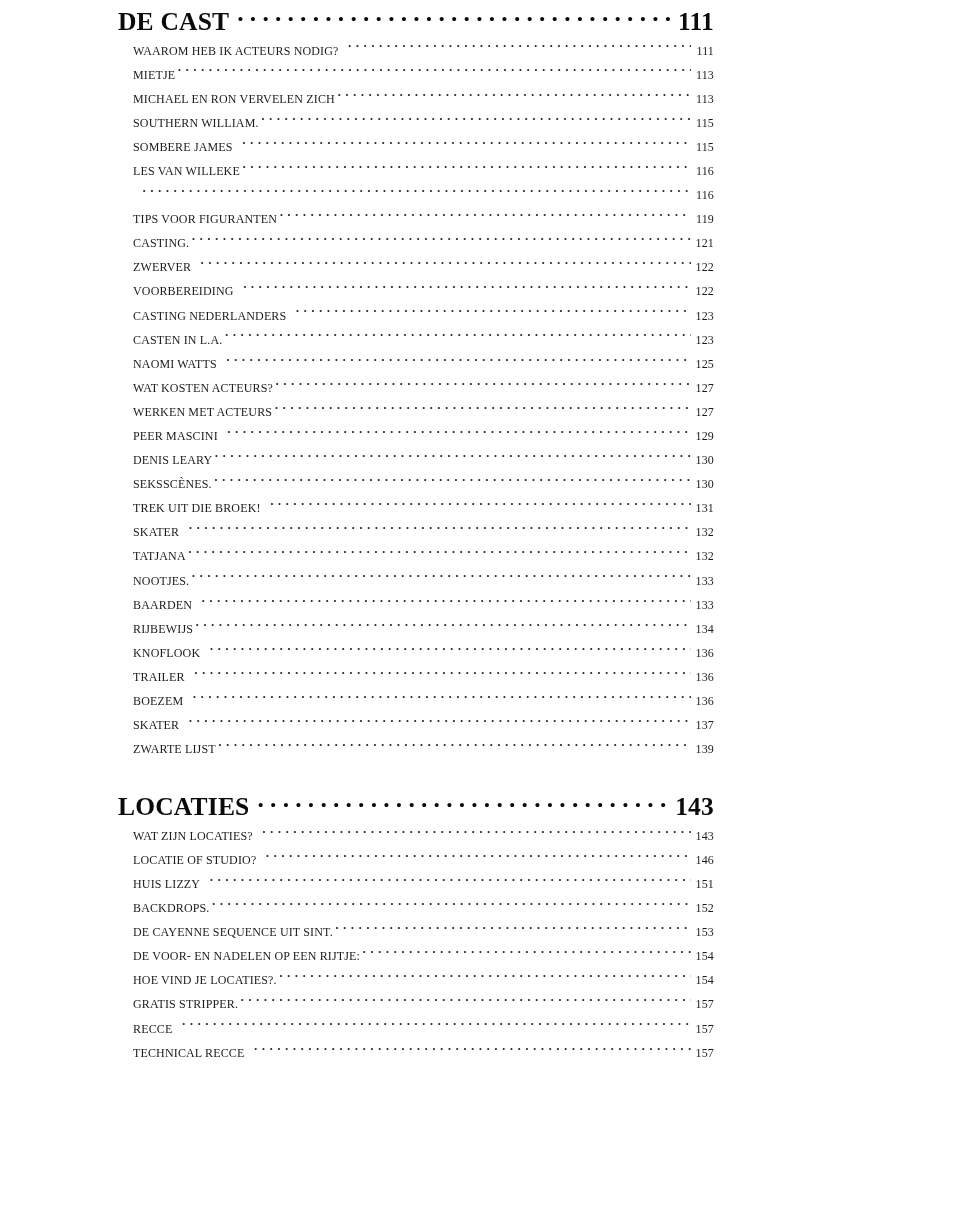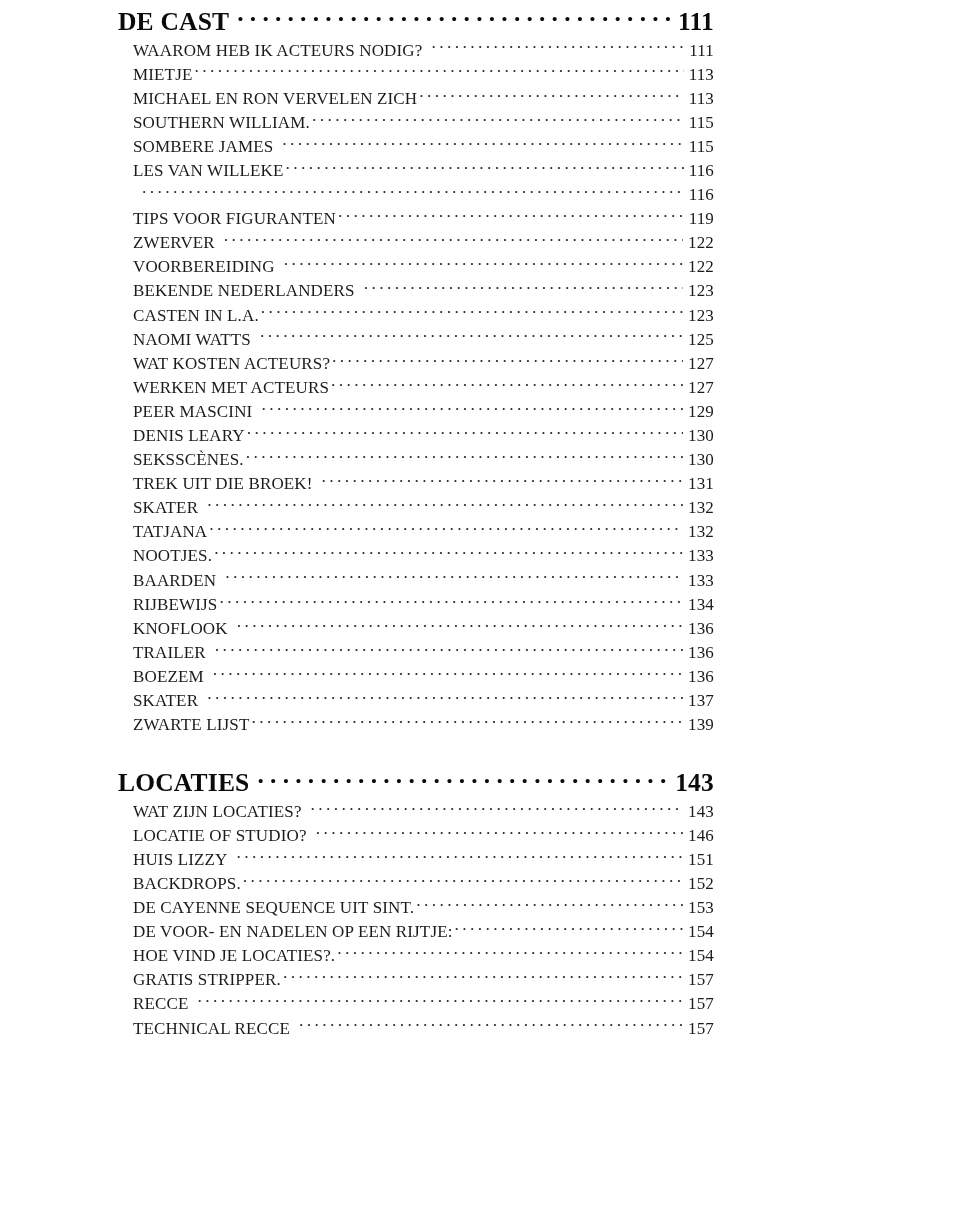--- a/index.html
+++ b/index.html
@@ -66,21 +66,21 @@
 
   
   .section-list {
     margin: 0;
     padding: 0;
     list-style: none;
   }
   .section-row {
     display: flex;
     align-items: baseline;
-    font-size: 17px;
+    font-size: 12px;
     font-weight: normal;
     line-height: 24.1px;
     letter-spacing: 0.15px;
     color: #1b1b1b;
     margin-left: 15px;
   }
   .section-row .title {
     white-space: nowrap;
     flex: 0 0 auto;
   }
@@ -163,32 +163,37 @@
         </li>
         <li class="section-row lead-gap">
           <span class="leader"></span>
           <span class="pagenum">116</span>
         </li>
         <li class="section-row">
           <span class="title">TIPS VOOR FIGURANTEN</span>
           <span class="leader"></span>
           <span class="pagenum">119</span>
         </li>
+        <li class="section-row">
+          <span class="title">CASTING.</span>
+          <span class="leader"></span>
+          <span class="pagenum">121</span>
+        </li>
         <li class="section-row lead-gap">
           <span class="title">ZWERVER</span>
           <span class="leader"></span>
           <span class="pagenum">122</span>
         </li>
         <li class="section-row lead-gap">
           <span class="title">VOORBEREIDING</span>
           <span class="leader"></span>
           <span class="pagenum">122</span>
         </li>
         <li class="section-row lead-gap">
-          <span class="title">BEKENDE NEDERLANDERS</span>
+          <span class="title">CASTING NEDERLANDERS</span>
           <span class="leader"></span>
           <span class="pagenum">123</span>
         </li>
         <li class="section-row">
           <span class="title">CASTEN IN L.A.</span>
           <span class="leader"></span>
           <span class="pagenum">123</span>
         </li>
         <li class="section-row lead-gap">
           <span class="title">NAOMI WATTS</span>

